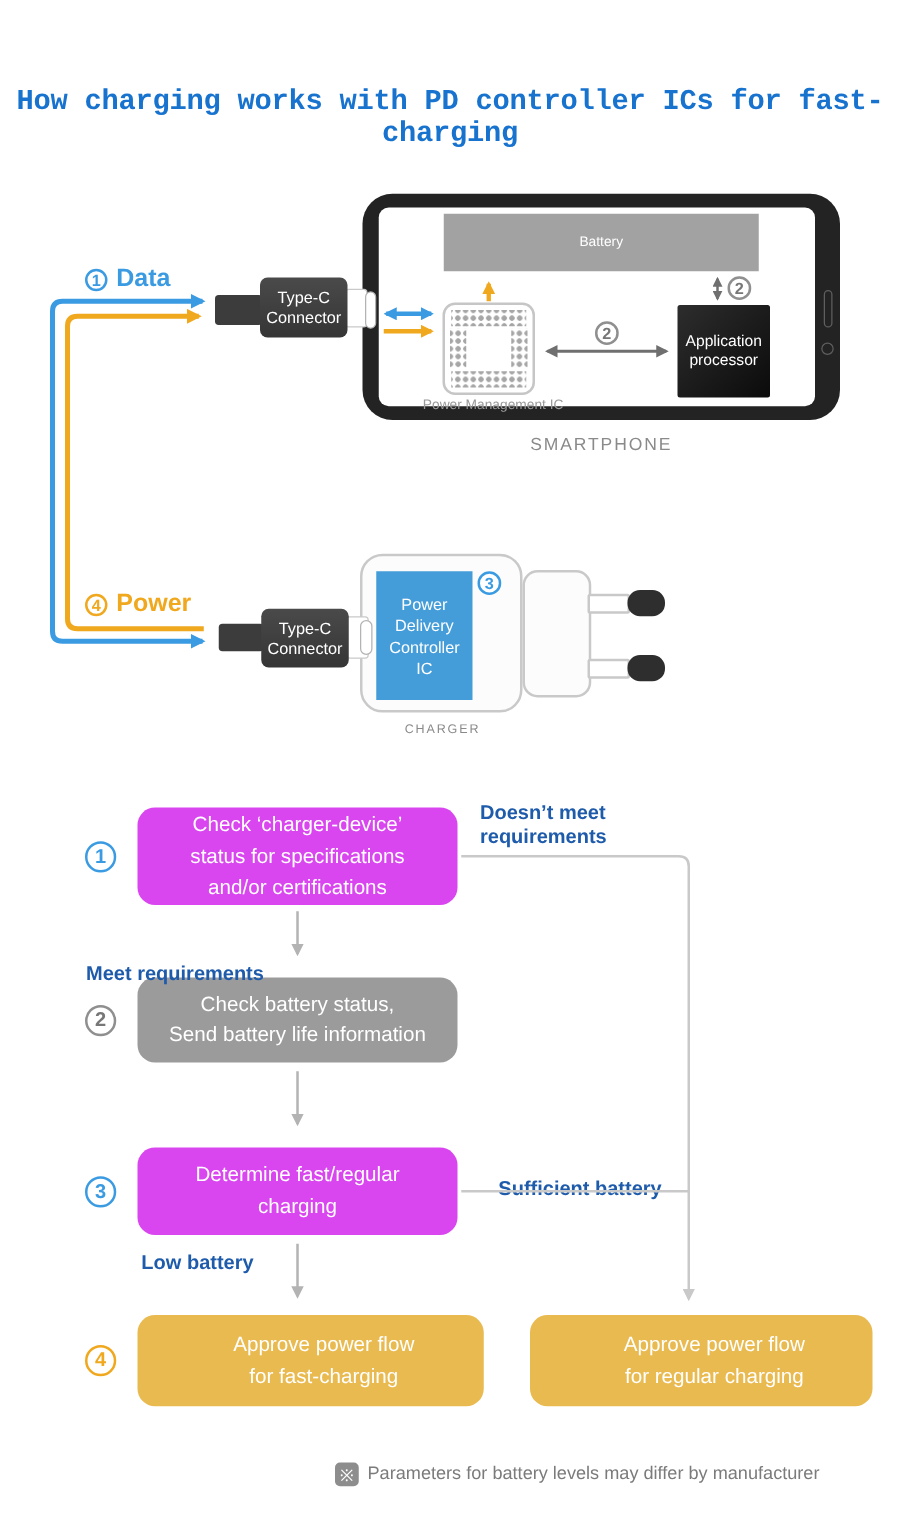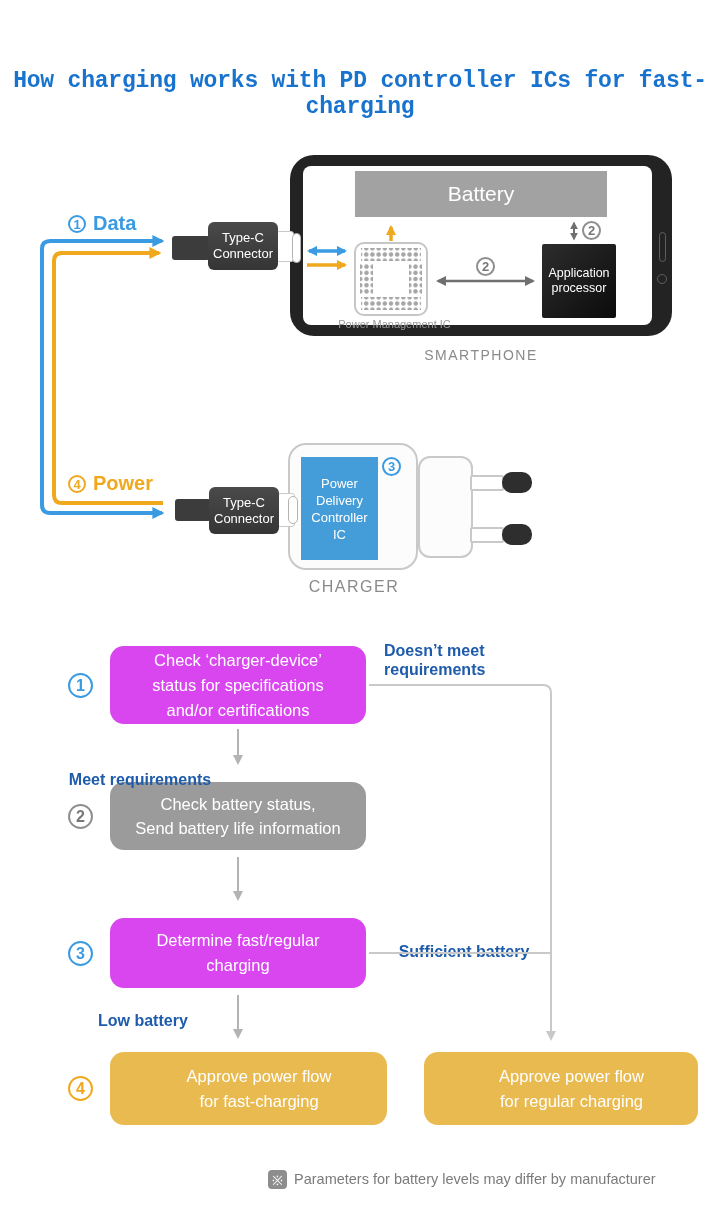--- a/index.html
+++ b/index.html
@@ -9,21 +9,21 @@
   .center{display:flex;align-items:center;justify-content:center;text-align:center;}
   .preline{white-space:pre-line;}
 
   
   .title{left:0;right:0;top:68px;text-align:center;font-size:23px;font-weight:700;
          color:#1873cf;letter-spacing:-0.2px;font-family:Liberation Mono, monospace;}
 
   
   .phone{left:290px;top:155px;width:382px;height:181px;background:#232323;border-radius:24px;}
   .screen{left:13px;top:11px;width:349px;height:159px;background:#ffffff;border-radius:8px;}
-  .battery{left:65px;top:16px;width:252px;height:46px;background:#a2a2a2;color:#fff;font-size:21px;}
+  .battery{left:65px;top:16px;width:252px;height:46px;background:#a2a2a2;color:#fff;font-size:11px;}
   .chip{left:64px;top:87px;width:74px;height:74px;background:#fff;border:2px solid #c6c6c6;border-radius:10px;box-sizing:border-box;}
   .pin-strip{background-image:radial-gradient(circle,#a6a6a6 1.9px,transparent 2.4px);
              background-size:6.2px 6.2px;background-position:center;}
   .pin-top{left:5px;right:5px;top:4px;height:13px;}
   .pin-bottom{left:5px;right:5px;bottom:4px;height:13px;}
   .pin-left{left:4px;top:19px;bottom:19px;width:13px;}
   .pin-right{right:4px;top:19px;bottom:19px;width:13px;}
   .chip-label{left:47px;top:163px;width:115px;text-align:center;font-size:11px;color:#9a9a9a;}
   .ap{left:252px;top:89px;width:74px;height:74px;background:linear-gradient(135deg,#2d2d2d,#0b0b0b);
       color:#fff;font-size:12.5px;line-height:15px;border-radius:2px;}
@@ -116,21 +116,21 @@
   <div class="abs prong-w" style="left:470px;top:475px;width:34px;height:16px;"></div>
   <div class="abs prong-b" style="left:502px;top:472px;width:30px;height:21px;"></div>
   <div class="abs prong-w" style="left:470px;top:527px;width:34px;height:16px;"></div>
   <div class="abs prong-b" style="left:502px;top:524px;width:30px;height:21px;"></div>
   <div class="abs charger-body"></div>
   <div class="abs pdic center preline">Power
 Delivery
 Controller
 IC</div>
   <div class="abs badge blue sm" style="left:382px;top:457px;">3</div>
-  <div class="abs caption" style="left:288px;top:578px;width:132px;font-size:16px;">CHARGER</div>
+  <div class="abs caption" style="left:288px;top:578px;width:132px;font-size:10px;">CHARGER</div>
 
   <div class="abs cable" style="left:175px;top:499px;width:36px;height:22px;"></div>
   <div class="abs plug" style="left:277px;top:493px;width:18px;height:34px;"></div>
   <div class="abs tc-box center preline" style="left:209px;top:487px;width:70px;height:47px;">Type-C
 Connector</div>
   <div class="abs port-pill" style="left:288px;top:496px;width:10px;height:28px;"></div>
 
   <div class="abs badge blue lg" style="left:68px;top:673px;">1</div>
   <div class="abs badge gray lg" style="left:68px;top:804px;">2</div>
   <div class="abs badge blue lg" style="left:68px;top:941px;">3</div>
@@ -145,21 +145,21 @@
 charging</div>
   <div class="abs flow-box orange center preline" style="left:110px;top:1052px;height:73px;">Approve power flow
 for fast-charging</div>
   <div class="abs flow-box orange center preline" style="left:424px;top:1052px;width:253px;height:73px;">Approve power flow
 for regular charging</div>
 
   <div class="abs branch-label" style="left:62px;top:770px;width:156px;text-align:center;">Meet requirements</div>
   <div class="abs branch-label preline" style="left:384px;top:641px;width:160px;text-align:left;">Doesn’t meet
 requirements</div>
   <div class="abs branch-label" style="left:384px;top:942px;width:160px;text-align:center;">Sufficient battery</div>
-  <div class="abs branch-label" style="left:98px;top:1001px;width:120px;text-align:left;margin-top:10px;">Low battery</div>
+  <div class="abs branch-label" style="left:98px;top:1001px;width:120px;text-align:center;">Low battery</div>
 
   <div class="abs foot-icon center">※</div>
   <div class="abs foot-text">Parameters for battery levels may differ by manufacturer</div>
 
   <svg class="overlay" width="720" height="1226" viewBox="0 0 720 1226">
     <defs>
       <marker id="ah-blue" viewBox="0 0 10 10" refX="8" refY="5" markerWidth="3" markerHeight="3" orient="auto-start-reverse">
           <path d="M0,0 L10,5 L0,10 z" fill="#3b9be2"></path>
         </marker>
       <marker id="ah-orange" viewBox="0 0 10 10" refX="8" refY="5" markerWidth="3" markerHeight="3" orient="auto-start-reverse">

